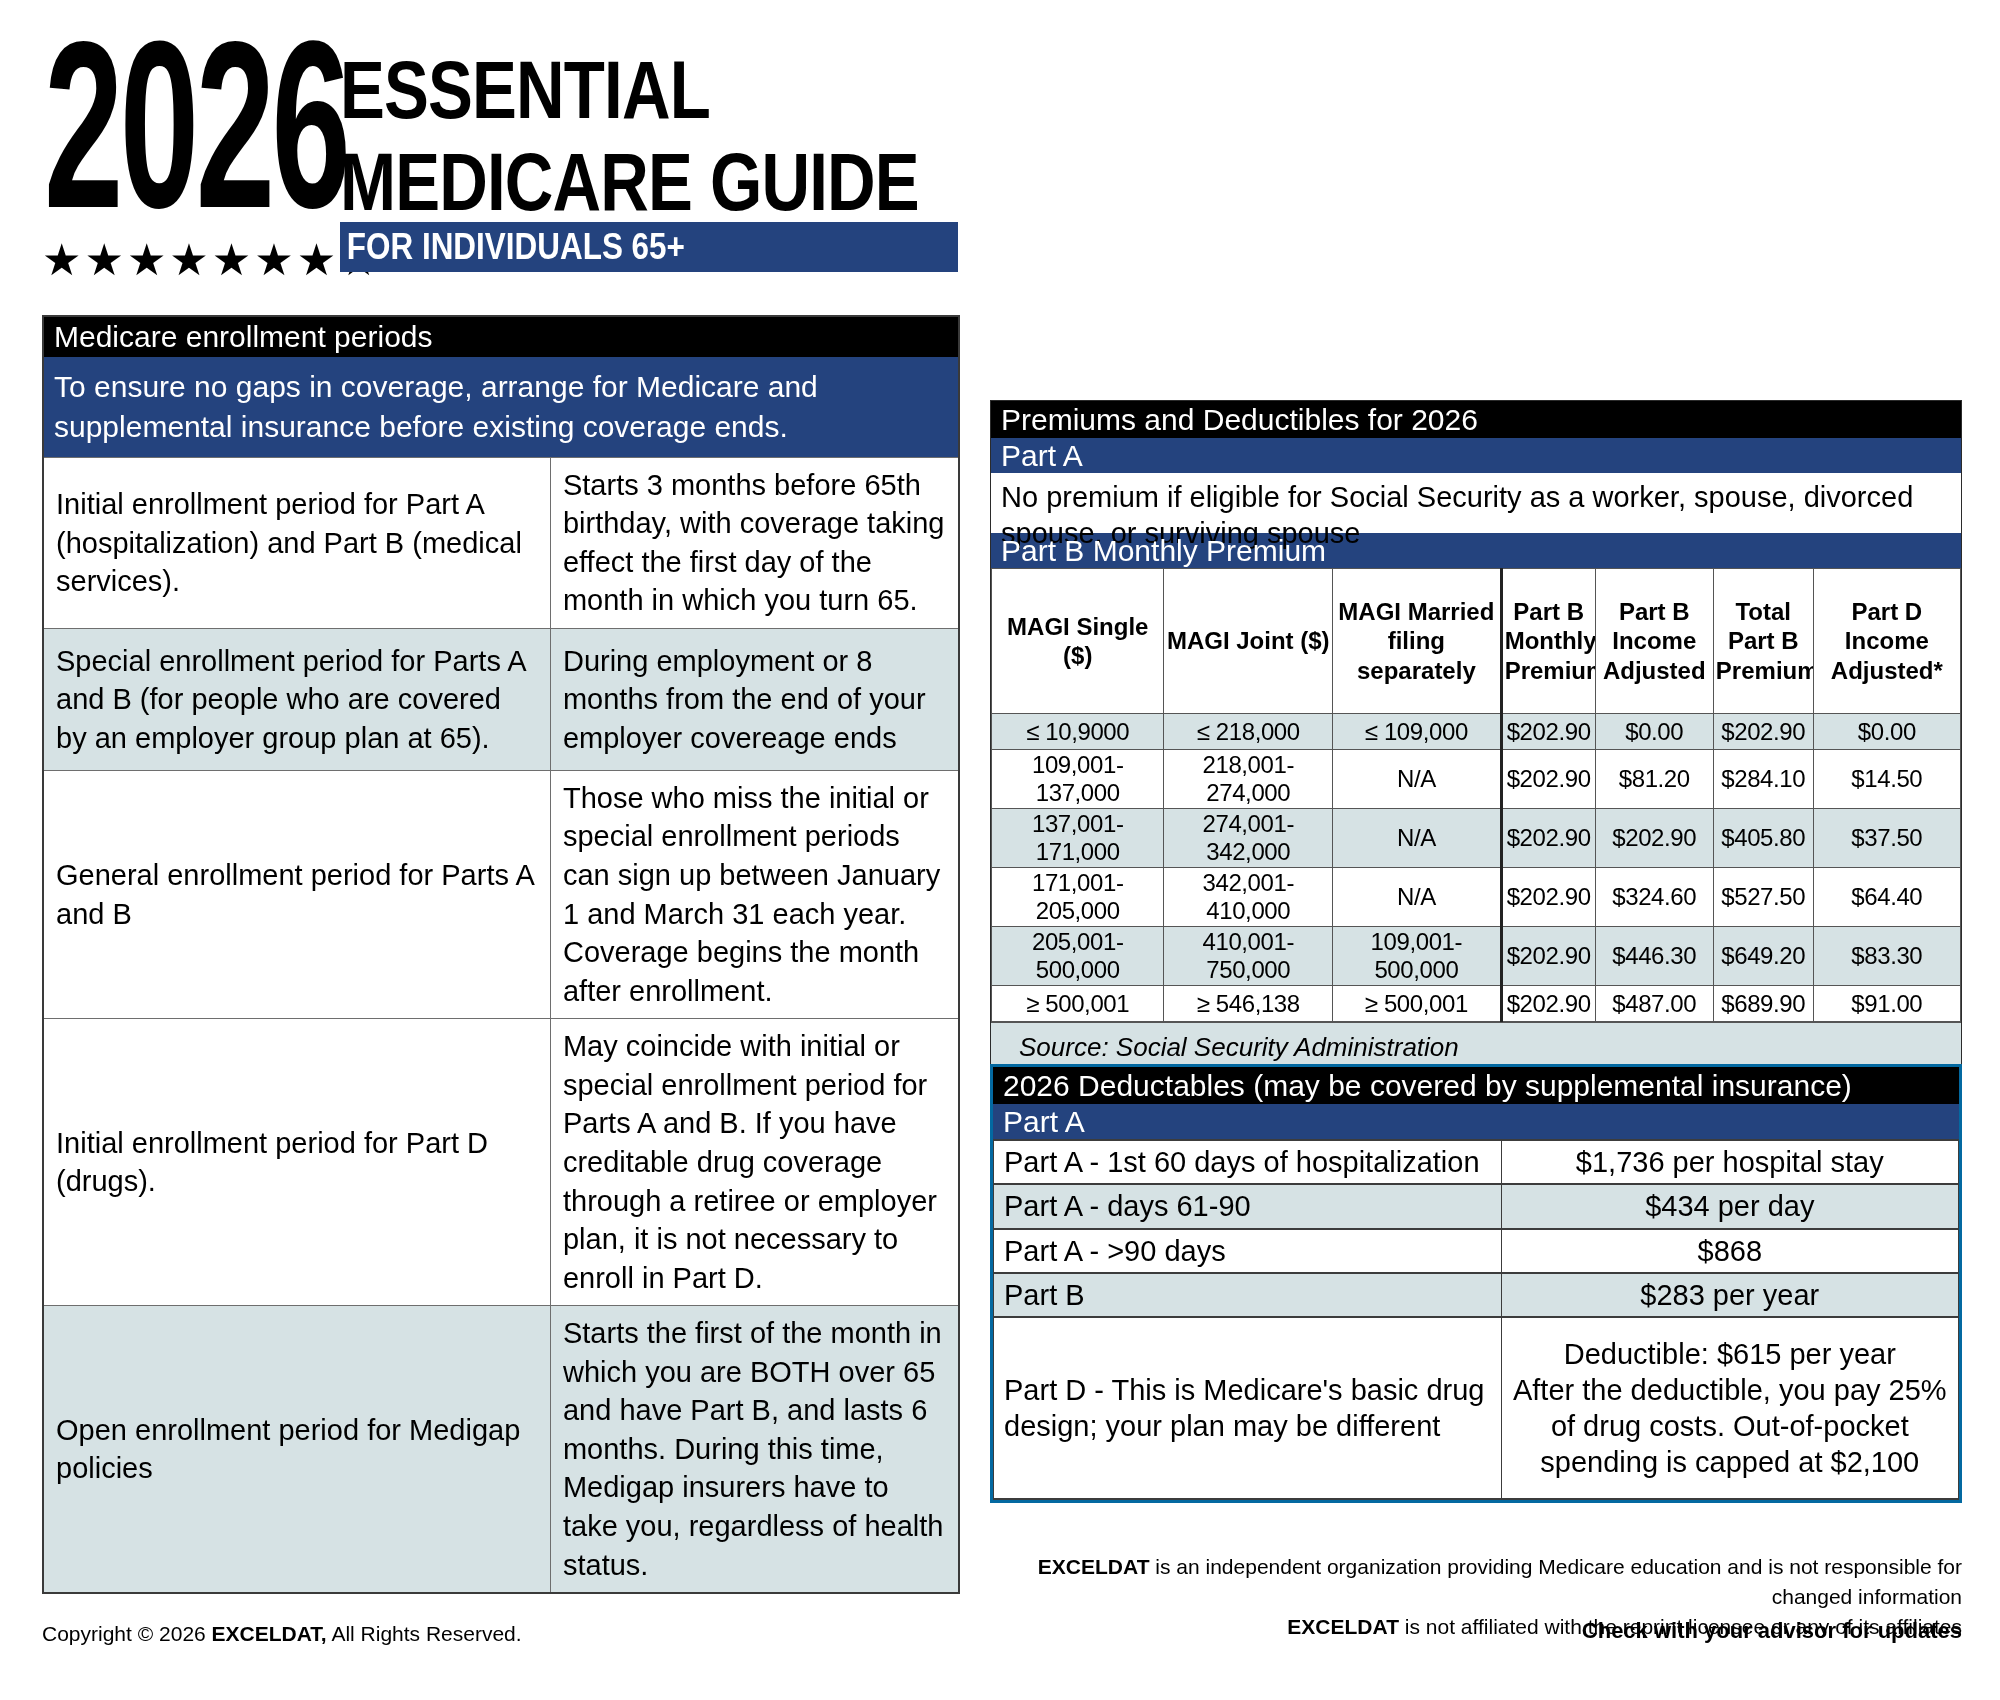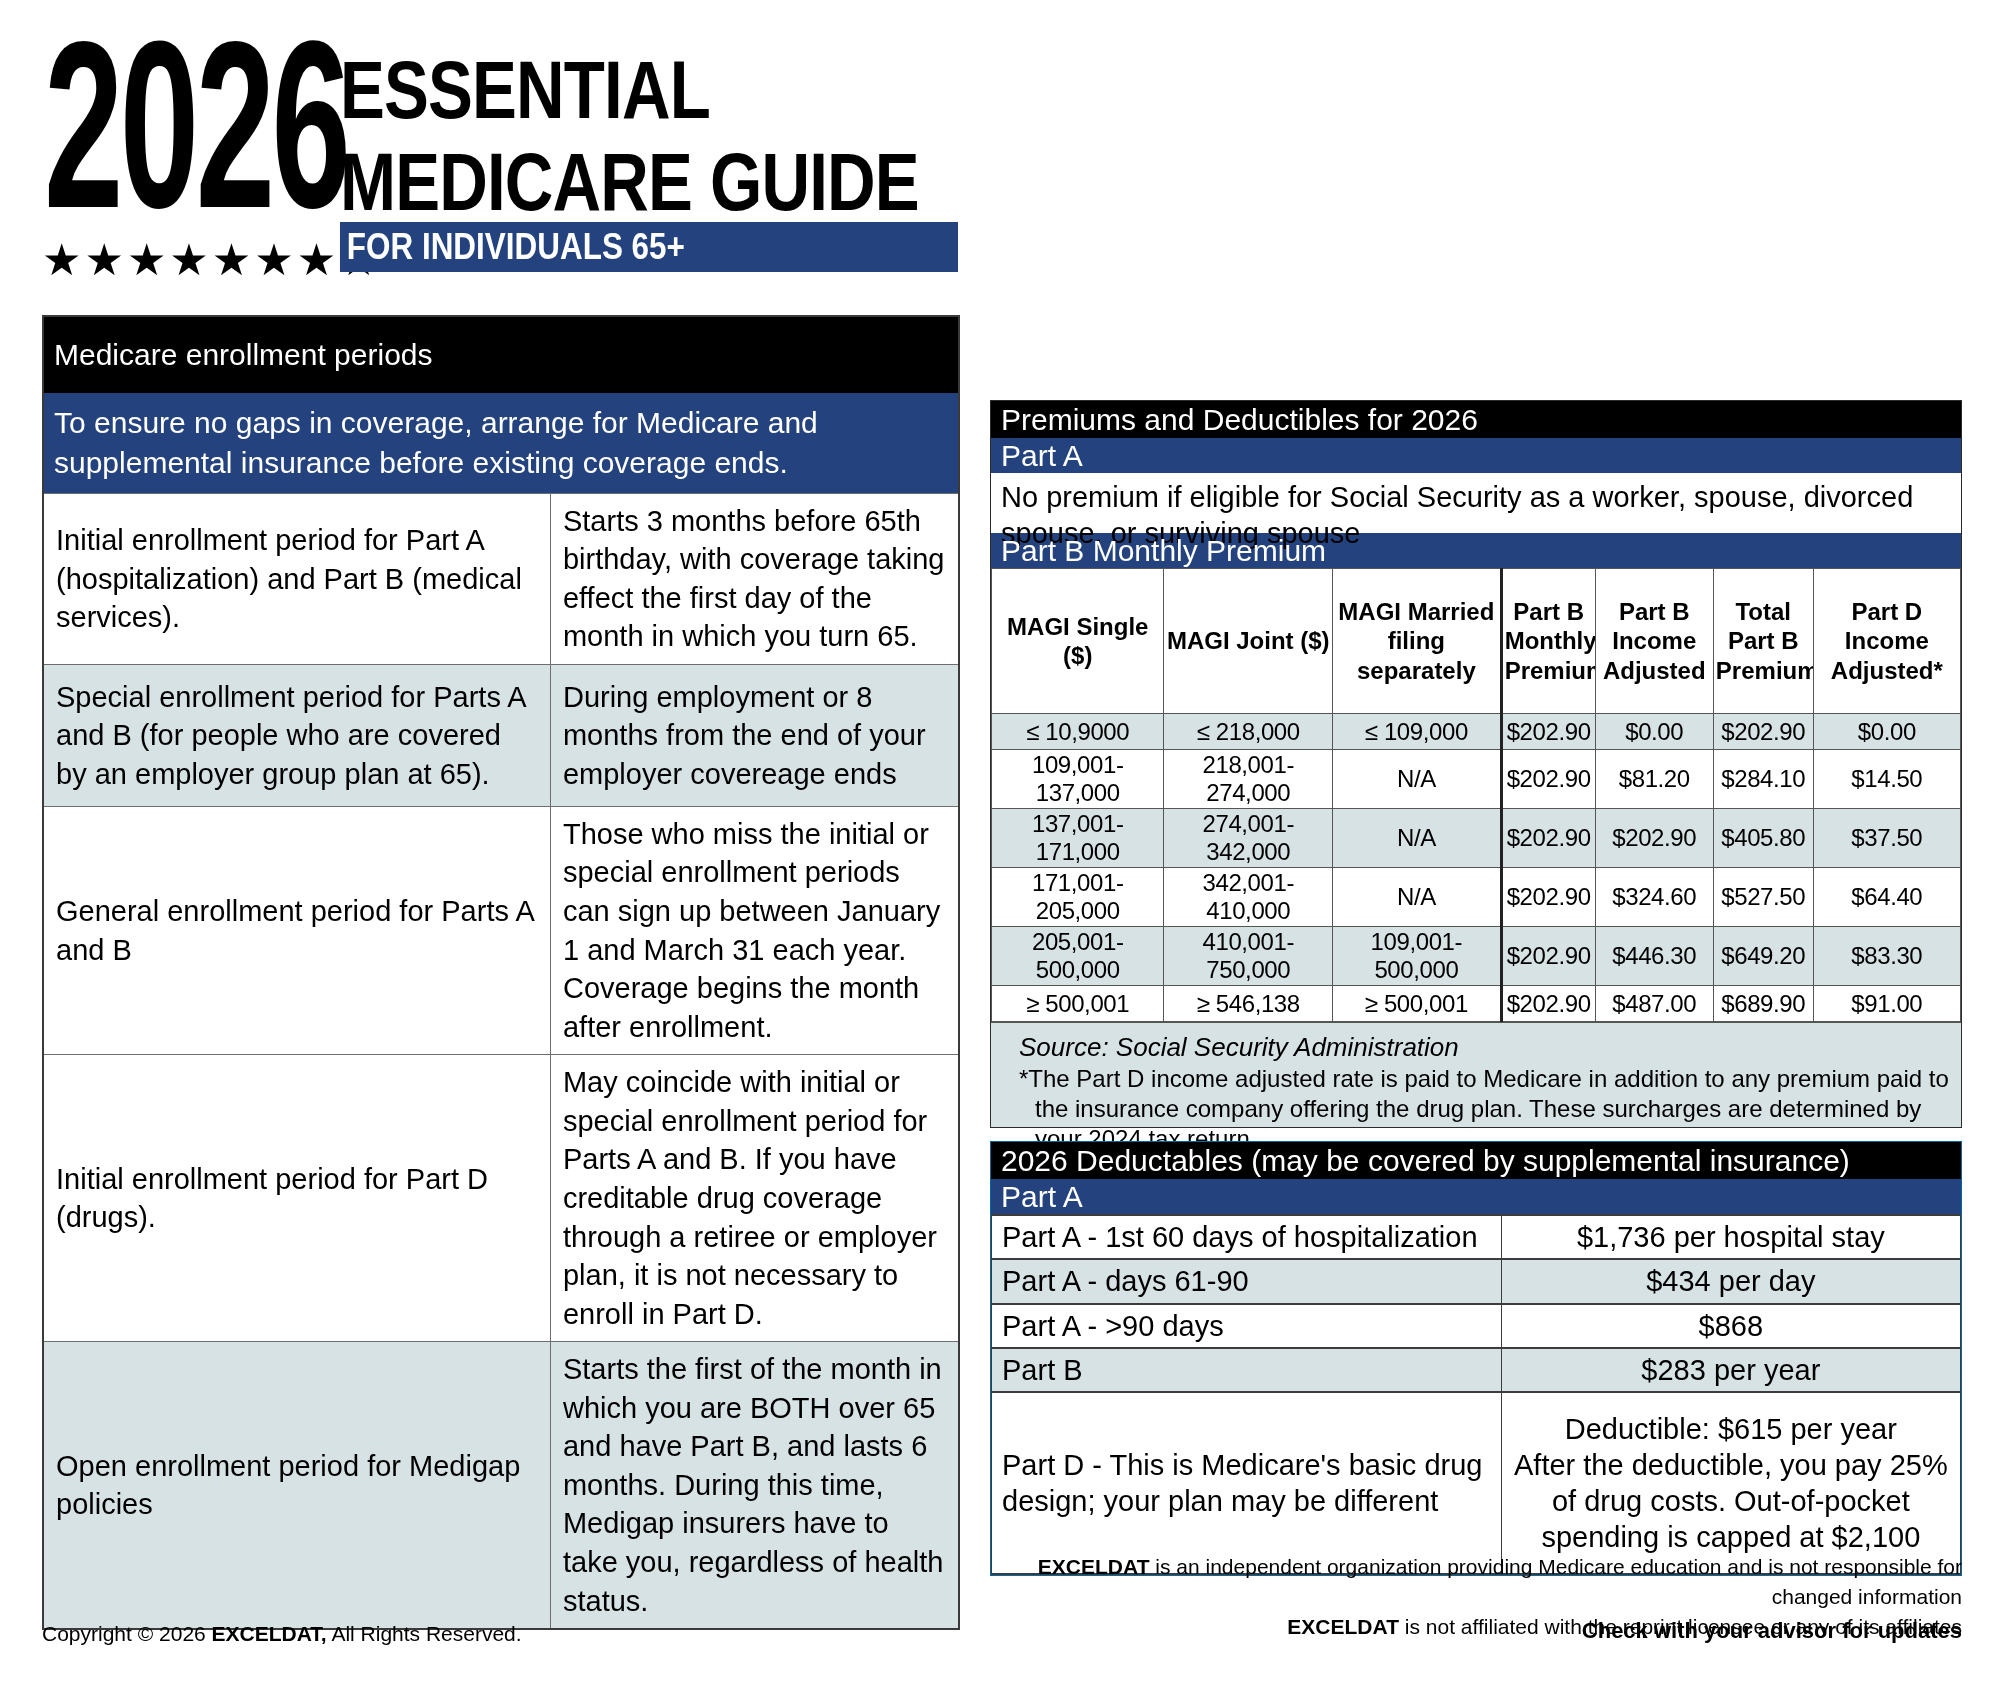--- a/index.html
+++ b/index.html
@@ -29,21 +29,21 @@
   .hdr-banner span{
     font-size:37px; font-weight:bold; padding-left:8px;
     transform:scaleX(0.85); transform-origin:left center; white-space:nowrap;
   }
 
   :root{ --navy:#24437E; --teal:#D6E2E4; --bdr:#6e6e6e; --bdrDark:#2e2e2e; }
 
   
   .enroll{ position:absolute; left:42px; top:315px; width:918px; border:2px solid #3a3a3a; border-collapse:collapse; table-layout:fixed; }
   .enroll td{ border:1px solid var(--bdr); font-size:29px; line-height:1.33; padding:8px 12px; vertical-align:middle; }
-  .enroll .hd-black{ background:#000; color:#fff; font-size:30px; padding:18px 10px; height:37px; border:none; }
+  .enroll .hd-black{ background:#000; color:#fff; font-size:30px; padding:0 10px; height:37px; border:none; }
   .enroll .hd-blue{ background:var(--navy); color:#fff; font-size:30px; padding:10px 10px; height:88px; border:none; }
   .enroll col.c1{ width:55.4%; } .enroll col.c2{ width:44.6%; }
   .enroll tr.teal td{ background:var(--teal); }
   .enroll tr.white td{ background:#fff; }
   .enroll .h150 td{ height:150px; } .enroll .h142 td{ height:142px; }
   .enroll .h183 td{ height:183px; } .enroll .h62 td{ height:62px; }
   .enroll .h228 td{ height:228px; } .enroll .h227 td{ height:227px; }
 
   
   .prem{ position:absolute; left:990px; top:400px; width:972px; border:1px solid #2b2b2b; }
@@ -57,21 +57,21 @@
   .prem tr.teal td{ background:var(--teal); }
   .prem tr.white td{ background:#fff; }
   .prem .thickR{ border-right:3px solid #222; }
   .prem col.p1{width:17.8%} .prem col.p2{width:17.4%} .prem col.p3{width:17.4%}
   .prem col.p4{width:9.7%} .prem col.p5{width:12.2%} .prem col.p6{width:10.3%} .prem col.p7{width:15.2%}
   .prem .footnote{ background:var(--teal); border-top:1px solid #555; padding:8px 12px 10px 28px; height:105px; }
   .prem .src{ font-style:italic; font-size:26px; line-height:1.25; }
   .prem .fn{ font-size:24px; line-height:1.25; padding-left:16px; text-indent:-16px; }
 
   
-  .ded{ position:absolute; left:990px; top:1141px; width:972px; border:1px solid #0369a1; }
+  .ded{ position:absolute; left:990px; top:1064px; width:972px; border:3px solid #0369a1; }
   .ded table{ width:100%; border-collapse:collapse; table-layout:fixed; }
   .ded col.d1{ width:52.6%; } .ded col.d2{ width:47.4%; }
   .ded td{ border:2px solid #3c3c3c; border-left:1px solid #3c3c3c; border-right:1px solid #3c3c3c; font-size:29px; line-height:1.25; padding:3px 10px; vertical-align:middle; }
   .ded td.val{ text-align:center; }
   .ded tr.teal td{ background:var(--teal); }
   .ded tr.white td{ background:#fff; }
   .ded .rh36 td{ height:37px; }
   .ded .partd td{ height:182px; }
 
   

